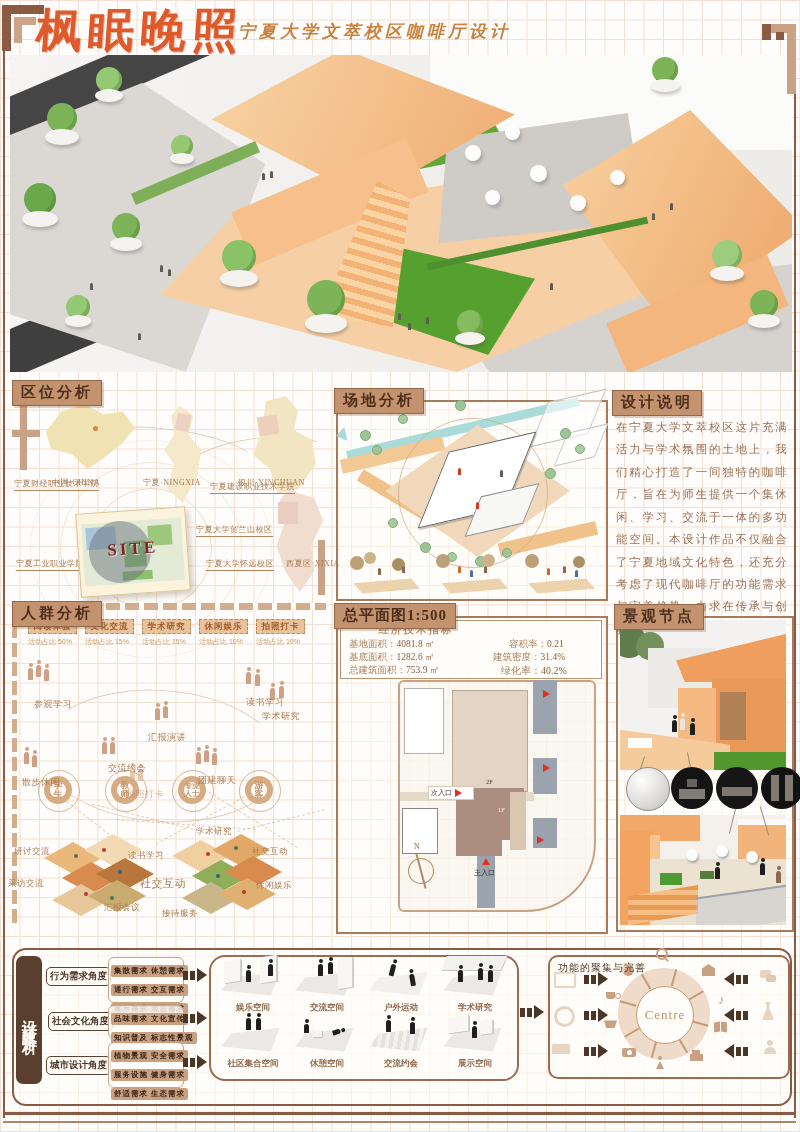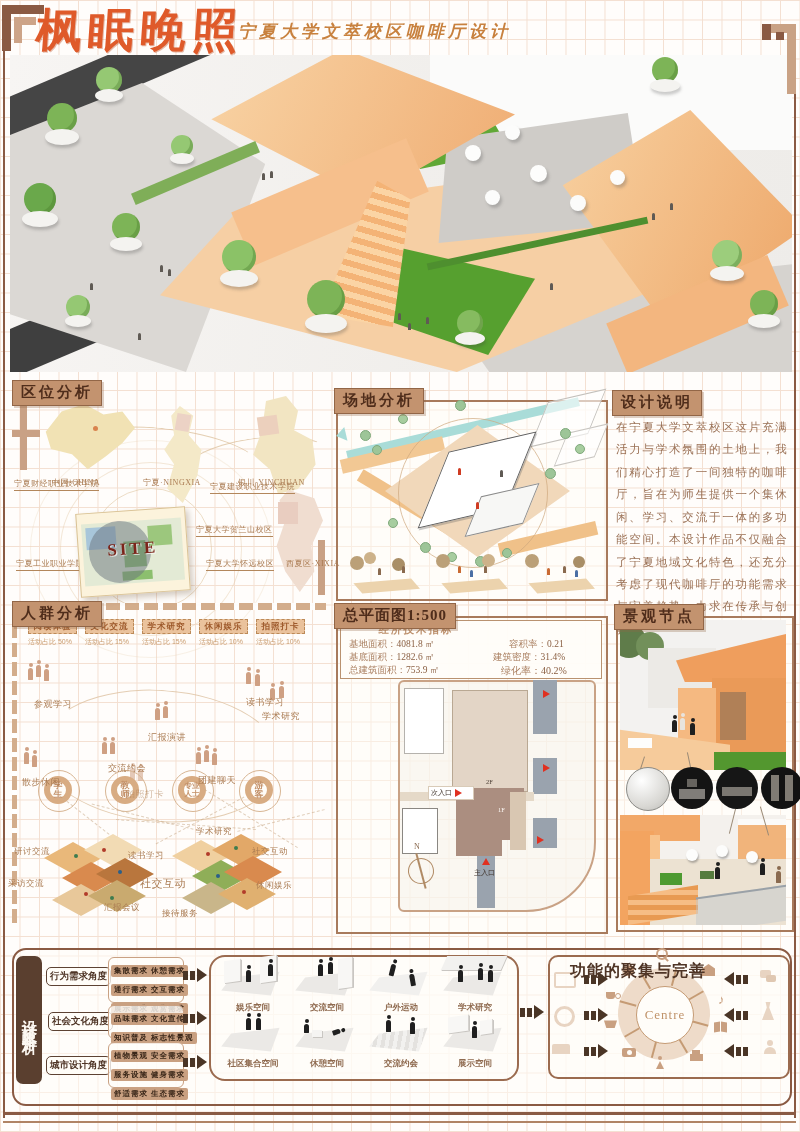--- a/index.html
+++ b/index.html
@@ -572,21 +572,21 @@
   </div>
   <div class="spacelbl" style="left:440px;top:1058px;width:70px;">展示空间</div>
 
   <div class="dar" style="left:520px;top:1005px;">
       <i></i>
       <i></i>
       <span class="tri"></span>
     </div>
 
   <div class="abs" style="left:548px;top:955px;width:238px;height:120px;border:2px solid #9b6b4f;border-radius:10px;background:rgba(255,253,249,.6);z-index:2;"></div>
-  <div class="abs sm-serif" style="left:570px;top:961px;font-size:16px;font-weight:bold;color:#4f3526;letter-spacing:1px;z-index:5;">功能的聚集与完善</div>
+  <div class="abs sm-serif" style="left:558px;top:961px;font-size:10px;font-weight:normal;color:#4f3526;letter-spacing:1px;z-index:5;">功能的聚集与完善</div>
 
   <div class="abs" style="left:618px;top:968px;width:92px;height:92px;border-radius:50%;background:#eedbc9;z-index:2;"></div>
   <div class="abs" style="left:636px;top:986px;width:56px;height:56px;border-radius:50%;border:1.5px solid #c59b74;background:#fffdf9;z-index:4;display:flex;align-items:center;justify-content:center;">
     <span class="sm-serif" style="font-size:13px;color:#c0936a;letter-spacing:1px;">Centre</span>
   </div>
   <div class="spoke" style="left:673px;top:969px;transform:rotate(15deg);"></div>
   <div class="spoke" style="left:695px;top:987px;transform:rotate(60deg);"></div>
   <div class="spoke" style="left:699px;top:1015px;transform:rotate(105deg);"></div>
   <div class="spoke" style="left:682px;top:1037px;transform:rotate(150deg);"></div>
   <div class="spoke" style="left:653px;top:1041px;transform:rotate(195deg);"></div>

